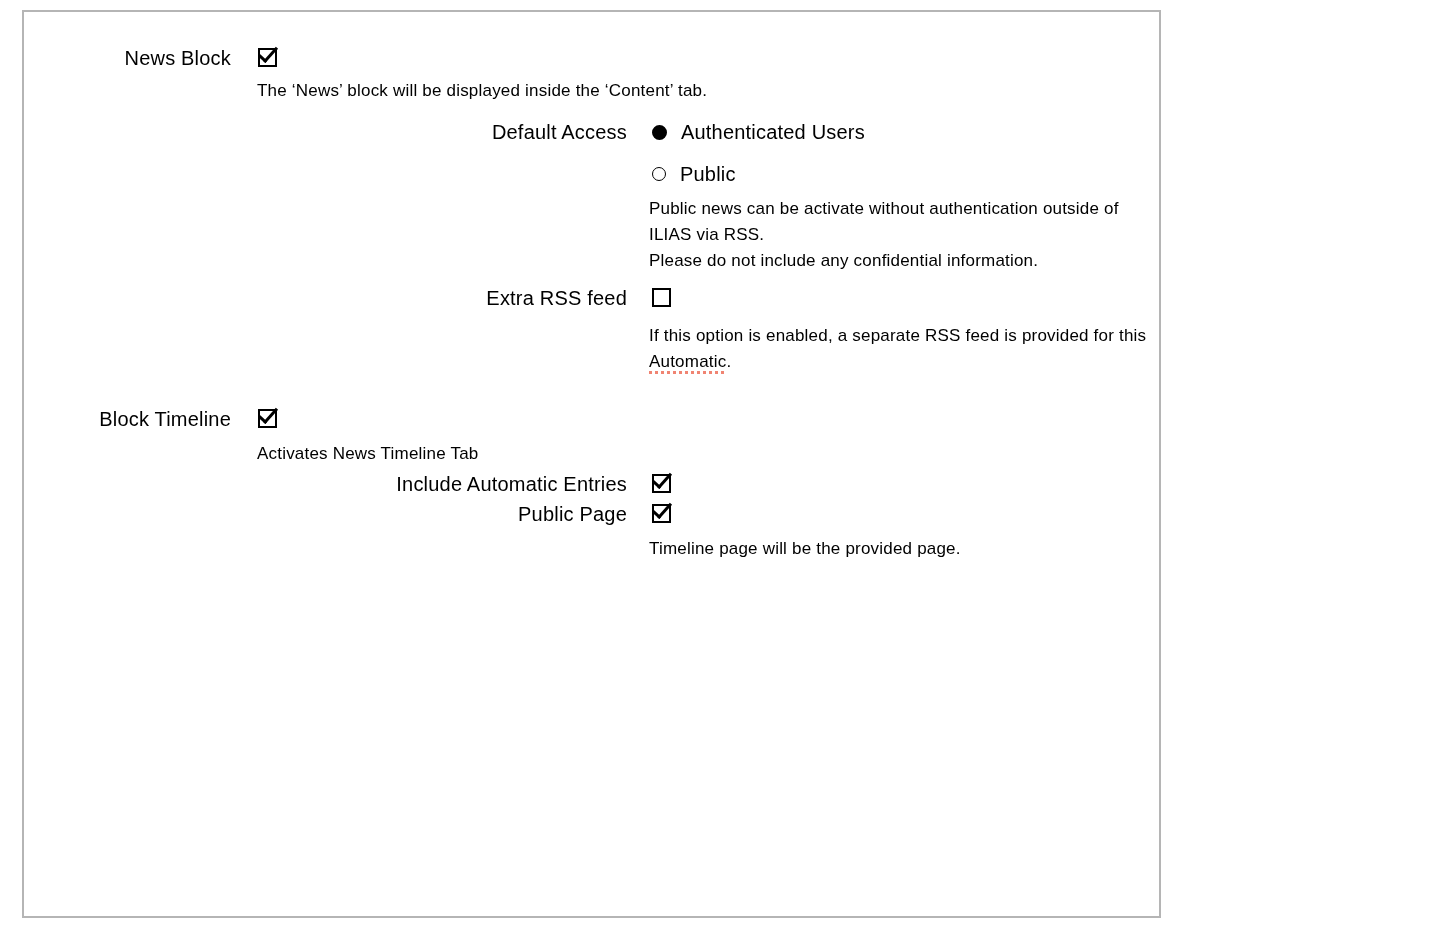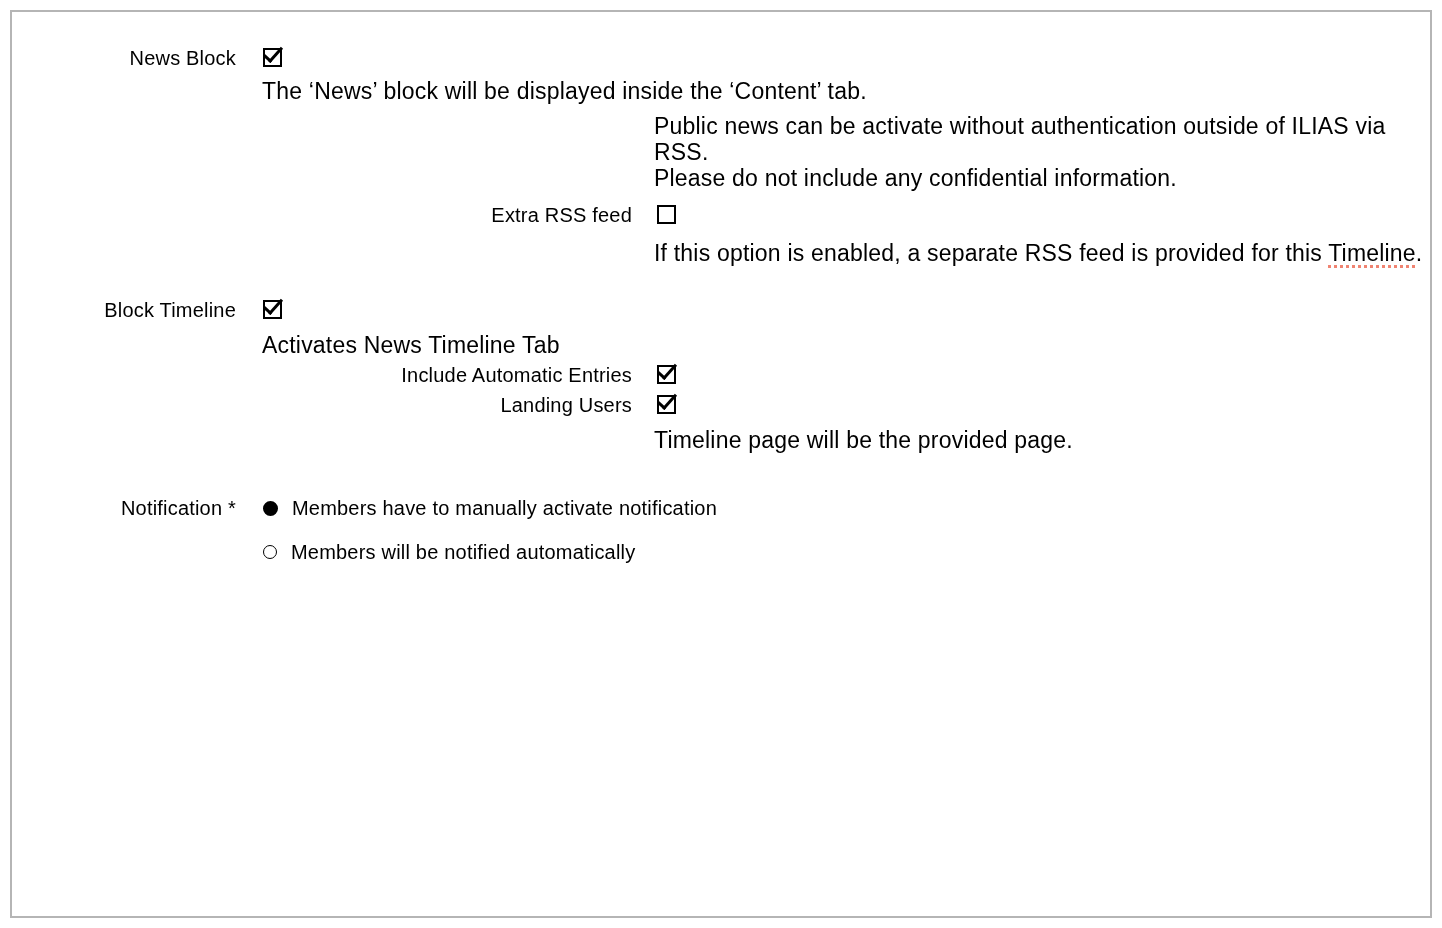--- a/index.html
+++ b/index.html
@@ -11,38 +11,37 @@
   *{box-sizing:border-box;}
   html,body{margin:0;padding:0;}
   body{
     width:1442px;height:928px;
     background:var(--background);
     font-family:"Liberation Sans", sans-serif;
     color:var(--text);
     position:relative;
   }
   .panel{
-    position:absolute;left:10px;top:10px;
-    width:1422px;height:908px;
+    position:absolute;left:22px;top:10px;
+    width:1139px;height:908px;
     border:2px solid var(--border);
     background:#fff;
     overflow:hidden;
-    padding-left:17px;
   }
   .form{padding-top:33px;}
   .row{display:flex;align-items:flex-start;}
   .lbl{
     font-size:20px;line-height:26px;
     text-align:right;letter-spacing:0.2px;
     flex-shrink:0;
   }
   .lbl.main{width:207px;margin-right:27px;}
   .lbl.sub{width:603px;margin-right:25px;}
   .desc{
-    font-size:23px;line-height:26px;letter-spacing:0.2px;
+    font-size:17px;line-height:26px;letter-spacing:0.2px;
   }
   .desc.main-indent{margin-left:233px;}
   .desc.sub-indent{margin-left:625px;}
   
   .checkbox{
     position:relative;display:inline-block;
     width:19px;height:19px;
     border:2px solid #000;background:#fff;
     margin-top:3px;flex-shrink:0;
   }
@@ -80,56 +79,56 @@
 
 <div class="panel">
   <div class="form">
 
     <div class="row">
       <div class="lbl main">News Block</div>
       <span class="checkbox is-checked"></span>
     </div>
     <div class="desc main-indent mt7">The ‘News’ block will be displayed inside the ‘Content’ tab.</div>
 
+    <div class="row mt15">
+      <div class="lbl sub">Default Access</div>
+      <div>
+        <div class="option">
+          <span class="radio is-checked"></span>
+          <span class="option-label">Authenticated Users</span>
+        </div>
+        <div class="option mt16">
+          <span class="radio"></span>
+          <span class="option-label">Public</span>
+        </div>
+      </div>
+    </div>
     <div class="desc sub-indent mt9">
       <div>Public news can be activate without authentication outside of ILIAS via RSS.</div>
       <div>Please do not include any confidential information.</div>
     </div>
 
     <div class="row mt11">
       <div class="lbl sub">Extra RSS feed</div>
       <span class="checkbox"></span>
     </div>
-    <div class="desc sub-indent mt12"><span>If this option is enabled, a separate RSS feed is provided for this </span><span class="spell">Timeline</span><span>.</span></div>
+    <div class="desc sub-indent mt12"><span>If this option is enabled, a separate RSS feed is provided for this </span><span class="spell">Automatic</span><span>.</span></div>
 
     <div class="row mt31">
       <div class="lbl main">Block Timeline</div>
       <span class="checkbox is-checked"></span>
     </div>
     <div class="desc main-indent mt9">Activates News Timeline Tab</div>
 
     <div class="row mt4">
       <div class="lbl sub">Include Automatic Entries</div>
       <span class="checkbox is-checked"></span>
     </div>
 
     <div class="row mt4">
-      <div class="lbl sub">Landing Users</div>
+      <div class="lbl sub">Public Page</div>
       <span class="checkbox is-checked"></span>
     </div>
     <div class="desc sub-indent mt9">Timeline page will be the provided page.</div>
 
-    <div class="row mt42">
-      <div class="lbl main">Notification *</div>
-      <div>
-        <div class="option">
-          <span class="radio is-checked"></span>
-          <span class="option-label">Members have to manually activate notification</span>
-        </div>
-        <div class="option mt18">
-          <span class="radio"></span>
-          <span class="option-label">Members will be notified automatically</span>
-        </div>
-      </div>
-    </div>
 
   </div>
 </div>
 
 </body></html>

